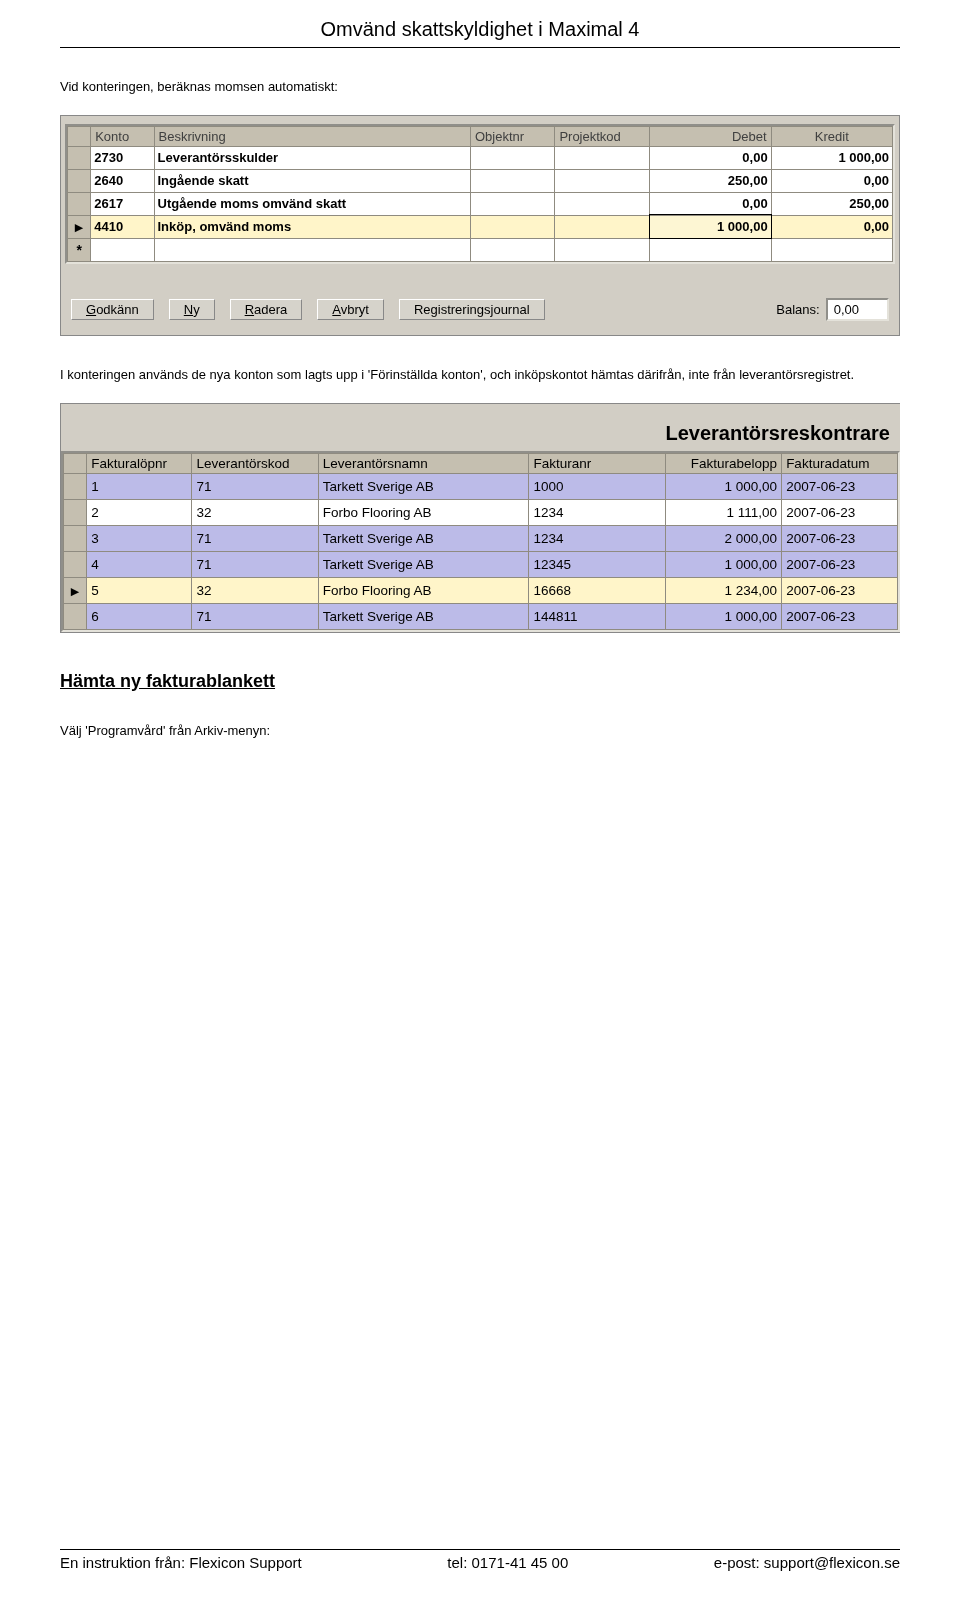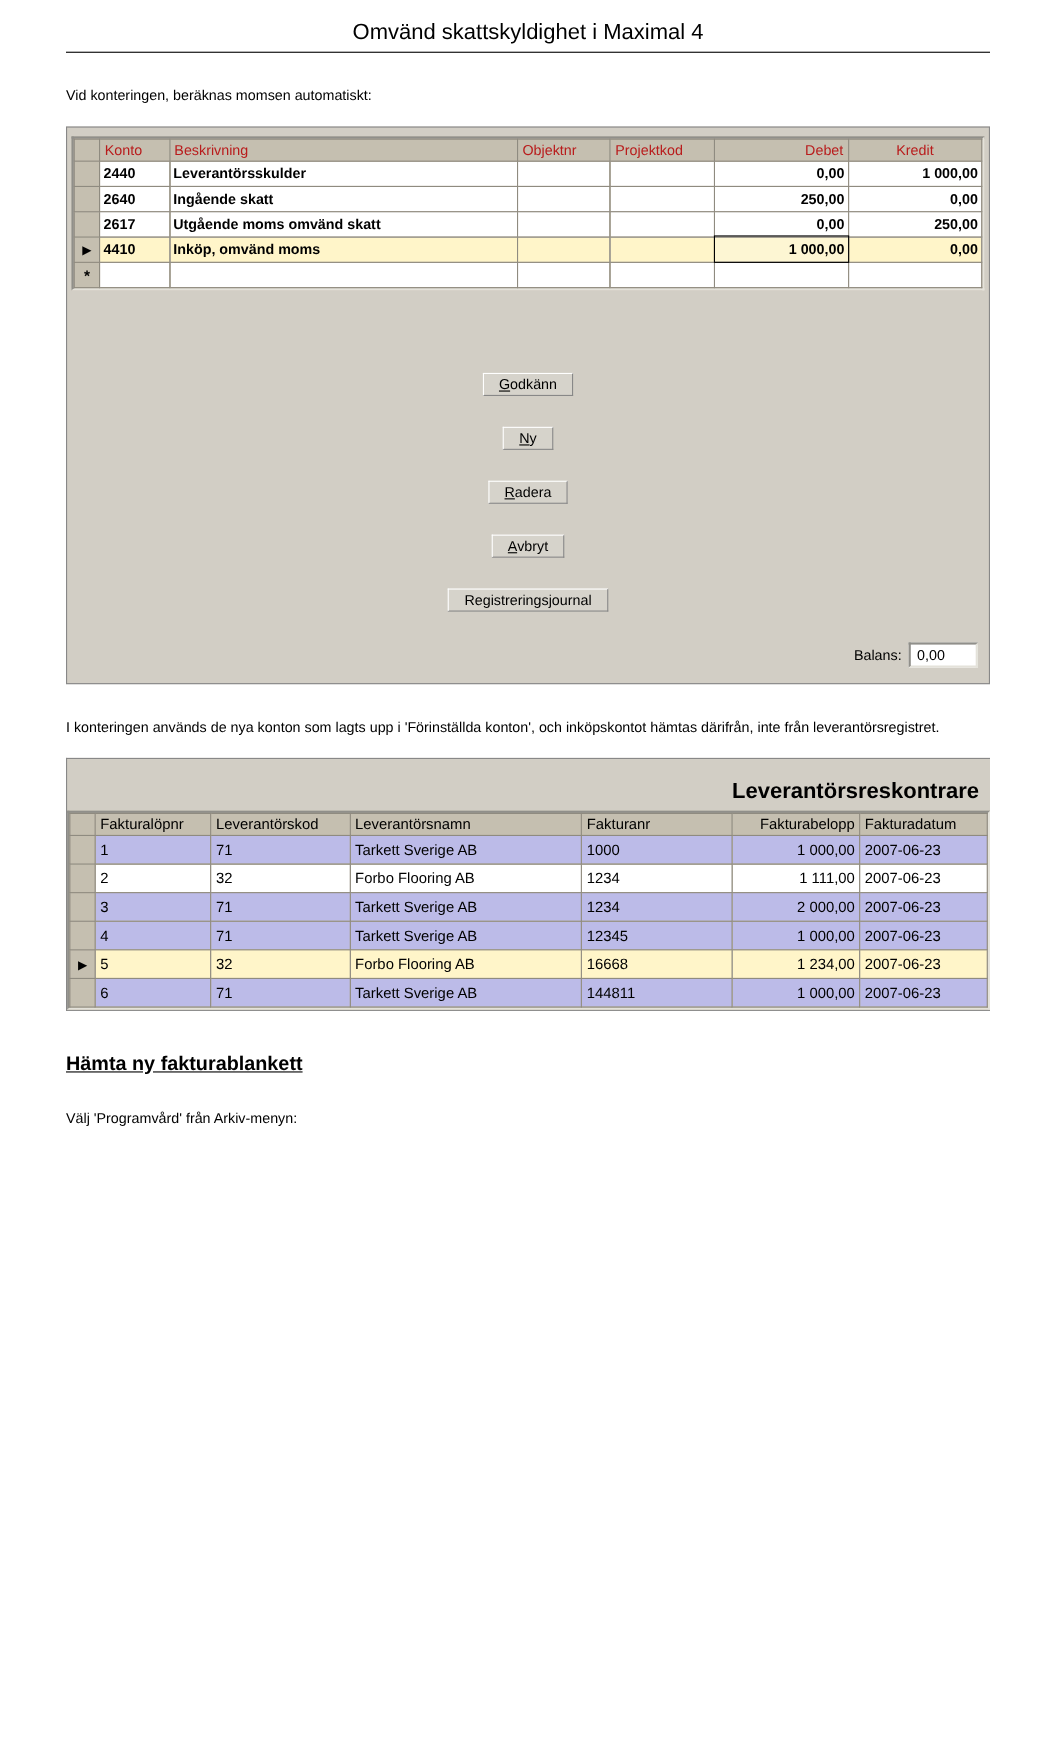--- a/index.html
+++ b/index.html
@@ -57,48 +57,47 @@
     border-collapse: collapse;
     font-size: 13px;
     table-layout: fixed;
   }
   .grid-table th {
     background: #c5bfb0;
     text-align: left;
     font-weight: normal;
     border: 1px solid #8f8b80;
     padding: 2px 4px;
-    color: #b91c1c;
+    color: #404040;
     white-space: nowrap;
     overflow: hidden;
   }
   .grid-table td {
     border: 1px solid #8f8b80;
     padding: 1px 3px;
     height: 20px;
     white-space: nowrap;
     overflow: hidden;
   }
   .grid-table .rownum { background:#c5bfb0; width:22px; text-align:center;}
   .grid-table .white-row td.datacell { background:#fff; }
   .grid-table .yellow-row td.datacell { background:#fff5c9; }
   .grid-table td.right { text-align: right; }
   .grid-table td.bold, .grid-table th.bold { font-weight:bold;}
   .grid-table .active-cell {
     background:#fdf6d3 !important;
     outline: 1px solid #000;
   }
   .button-bar {
-    margin-top: 75px;
+    margin-top: 34px;
     display: flex;
     align-items: center;
-    gap: 28px;
+    gap: 15px;
     padding: 0 6px;
     font-size: 13px;
-    flex-direction: column;
   }
   .win-btn {
     background: #d6d3cb;
     border: 1px solid #888;
     border-top-color:#fff;
     border-left-color:#fff;
     padding: 2px 14px;
     font-size: 13px;
     cursor: pointer;
   }
@@ -207,21 +206,21 @@
             <th>Beskrivning</th>
             <th>Objektnr</th>
             <th>Projektkod</th>
             <th style="text-align:right">Debet</th>
             <th style="text-align:center">Kredit</th>
           </tr>
         </thead>
         <tbody id="kontering-body">
             <tr class="white-row">
               <td class="rownum"><span class="arrow-marker"></span></td>
-              <td class="datacell bold">2440</td>
+              <td class="datacell bold">2730</td>
               <td class="datacell bold">Leverantörsskulder</td>
               <td class="datacell"></td>
               <td class="datacell"></td>
               <td class="datacell right bold">0,00</td>
               <td class="datacell right bold">1 000,00</td>
             </tr>
             <tr class="white-row">
               <td class="rownum"><span class="arrow-marker"></span></td>
               <td class="datacell bold">2640</td>
               <td class="datacell bold">Ingående skatt</td>
@@ -356,13 +355,21 @@
               <td class="datacell">2007-06-23</td>
             </tr>
           </tbody>
       </table>
     </div>
   </div>
 
   <div class="section-heading">Hämta ny fakturablankett</div>
   <div class="body-text">Välj 'Programvård' från Arkiv-menyn:</div>
 
+  <div class="doc-footer">
+    <hr class="hr-bottom">
+    <div class="footer-line">
+      <span>En instruktion från: Flexicon Support</span>
+      <span>tel: 0171-41 45 00</span>
+      <span>e-post: support@flexicon.se</span>
+    </div>
+  </div>
 </div>
 
 </body></html>

